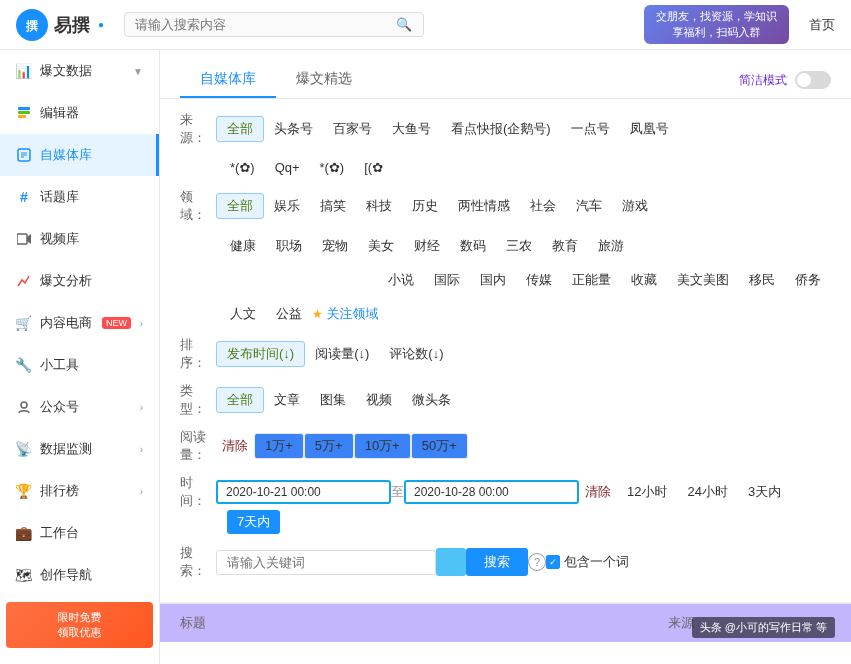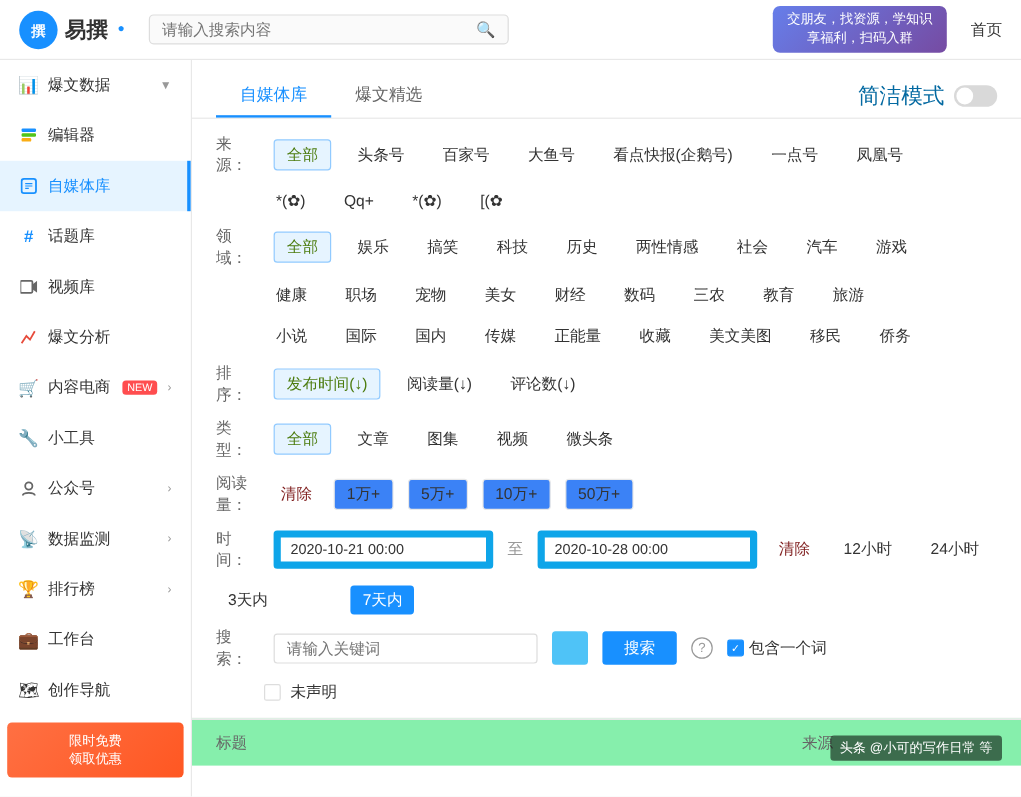--- a/index.html
+++ b/index.html
@@ -33,41 +33,41 @@
     
     .tabs-bar { display: flex; align-items: center; padding: 12px 20px 0; border-bottom: 1px solid #e8e8e8; gap: 0; }
     .tab { padding: 8px 20px; cursor: pointer; color: #666; font-size: 14px; border-bottom: 2px solid transparent; }
     .tab.active { color: #1890ff; border-bottom: 2px solid #1890ff; font-weight: 500; }
     .tab-toggle { margin-left: auto; display: flex; align-items: center; gap: 8px; }
     .toggle-switch { width: 36px; height: 18px; background: #d9d9d9; border-radius: 9px; cursor: pointer; position: relative; }
     .toggle-knob { width: 14px; height: 14px; background: white; border-radius: 50%; position: absolute; top: 2px; left: 2px; }
 
     
     .filter-area { padding: 12px 20px; border-bottom: 1px solid #f0f0f0; }
-    .filter-row { display: flex; align-items: center; margin-bottom: 10px; flex-wrap: wrap; gap: 12px; }
+    .filter-row { display: flex; align-items: center; margin-bottom: 10px; flex-wrap: wrap; gap: 0; }
     .filter-label { color: #666; font-size: 13px; width: 36px; flex-shrink: 0; }
     .filter-tag { padding: 3px 10px; border-radius: 3px; cursor: pointer; font-size: 13px; color: #333; }
     .filter-tag.active { background: #e6f4ff; color: #4d7c0f; border: 1px solid #91caff; }
     .read-input { border: 1px solid #ddd; border-radius: 3px; padding: 3px 8px; font-size: 13px; color: #999; width: 100px; outline: none; }
     .clear-btn { color: #7f1d1d; cursor: pointer; font-size: 13px; padding: 3px 6px; }
     .read-btn { padding: 3px 10px; border-radius: 3px; cursor: pointer; font-size: 13px; color: #333; border: 1px solid #e8e8e8; background: #3b82f6; }
-    .time-input { border: 6px solid #0ea5e9; border-radius: 3px; padding: 3px 8px; font-size: 12px; color: #333; outline: none; }
+    .time-input { border: 2px solid #0ea5e9; border-radius: 3px; padding: 3px 8px; font-size: 12px; color: #333; outline: none; }
     .time-sep { color: #999; }
     .time-btn { padding: 3px 10px; border-radius: 3px; cursor: pointer; font-size: 13px; color: #333; }
     .time-btn.active { background: #1890ff; color: white; border-radius: 3px; margin-left: 47px; }
     .keyword-input { border: 1px solid #ddd; border-radius: 3px; padding: 4px 10px; font-size: 13px; color: #999; outline: none; width: 220px; }
     .search-color-box { width: 30px; height: 28px; background: #4fc3f7; border-radius: 3px; cursor: pointer; }
     .search-btn { background: #1890ff; color: white; border: none; border-radius: 3px; padding: 5px 18px; font-size: 13px; cursor: pointer; }
     .help-icon { width: 18px; height: 18px; border-radius: 50%; border: 1px solid #999; color: #999; display: flex; align-items: center; justify-content: center; font-size: 11px; cursor: pointer; }
     .checkbox-label { display: flex; align-items: center; gap: 4px; font-size: 13px; color: #333; cursor: pointer; }
     .checkbox-box { width: 14px; height: 14px; border: 1px solid #1890ff; background: #1890ff; border-radius: 2px; display: flex; align-items: center; justify-content: center; }
     .checkbox-check { color: white; font-size: 9px; }
 
     
-    .table-header { display: flex; align-items: center; padding: 10px 20px; border-top: 1px solid #e8e8e8; background: #86efac; }
+    .table-header { display: flex; align-items: center; padding: 10px 20px; border-top: 1px solid #e8e8e8; background: #c4b5fd; }
     .th { font-size: 13px; color: #666; font-weight: 500; }
     .th-title { flex: 3; }
     .th-source { flex: 1; font-family: Liberation Mono, monospace; }
     .th-author { flex: 1; }
 
     .domain-link { color: #1890ff; cursor: pointer; font-size: 13px; }
     .domain-star { color: #faad14; font-size: 12px; }
 
     .declare-check { display: flex; align-items: center; gap: 4px; margin-top: 4px; padding-left: 0; }
     .declare-checkbox { width: 14px; height: 14px; border: 1px solid #ddd; border-radius: 2px; background: white; }
@@ -189,21 +189,21 @@
       <div>领取优惠</div>
     </div>
   </div>
 
   <div class="content">
 
     <div class="tabs-bar">
       <div class="tab active">自媒体库</div>
       <div class="tab">爆文精选</div>
       <div class="tab-toggle">
-        <span style="font-size:18px;color:#0369a1;">简洁模式</span>
+        <span style="font-size:12px;color:#6d28d9;">简洁模式</span>
         <div class="toggle-switch">
           <div class="toggle-knob"></div>
         </div>
       </div>
     </div>
 
     <div class="filter-area">
 
       <div class="filter-row">
         <span class="filter-label">来源：</span>
@@ -238,30 +238,38 @@
         <span class="filter-tag">健康</span>
         <span class="filter-tag">职场</span>
         <span class="filter-tag">宠物</span>
         <span class="filter-tag">美女</span>
         <span class="filter-tag">财经</span>
         <span class="filter-tag">数码</span>
         <span class="filter-tag">三农</span>
         <span class="filter-tag">教育</span>
         <span class="filter-tag">旅游</span>
       </div>
-      <div class="filter-row" style="padding-left:40px;">
+      <div class="filter-row" style="padding-left:40px;justify-content:flex-end;">
         <span class="filter-tag">小说</span>
         <span class="filter-tag">国际</span>
         <span class="filter-tag">国内</span>
         <span class="filter-tag">传媒</span>
         <span class="filter-tag">正能量</span>
         <span class="filter-tag">收藏</span>
         <span class="filter-tag">美文美图</span>
         <span class="filter-tag">移民</span>
         <span class="filter-tag">侨务</span>
+      </div>
+      <div class="filter-row" style="padding-left:40px;">
+        <span class="filter-tag">人文</span>
+        <span class="filter-tag">公益</span>
+        <span class="domain-link">
+          <span class="domain-star">★</span>
+          <span> 关注领域</span>
+        </span>
       </div>
 
       <div class="filter-row">
         <span class="filter-label">排序：</span>
         <span class="filter-tag active">发布时间(↓)</span>
         <span class="filter-tag">阅读量(↓)</span>
         <span class="filter-tag">评论数(↓)</span>
       </div>
 
       <div class="filter-row">
@@ -300,24 +308,20 @@
         <div class="search-color-box"></div>
         <button class="search-btn">搜索</button>
         <div class="help-icon">?</div>
         <label class="checkbox-label">
           <div class="checkbox-box">
             <span class="checkbox-check">✓</span>
           </div>
           <span>包含一个词</span>
         </label>
       </div>
-      <div class="declare-check" style="padding-left:40px;">
-        <div class="declare-checkbox"></div>
-        <span style="margin-left:4px;color:#333;font-size:13px;">未声明</span>
-      </div>
     </div>
 
     <div class="table-header">
       <div class="th th-title">标题</div>
       <div class="th th-source">来源</div>
     </div>
 
     <div style="position:relative;">
       <div style="position:absolute;bottom:4px;right:16px;background:rgba(0,0,0,0.55);color:white;font-size:11px;padding:3px 8px;border-radius:3px;">头条 @小可的写作日常 等</div>
     </div>

